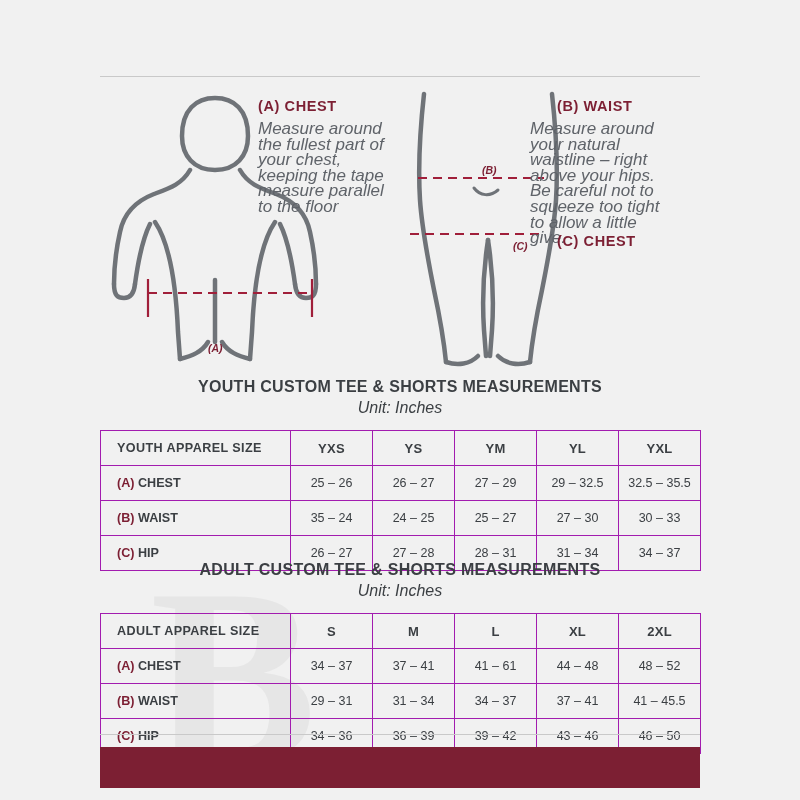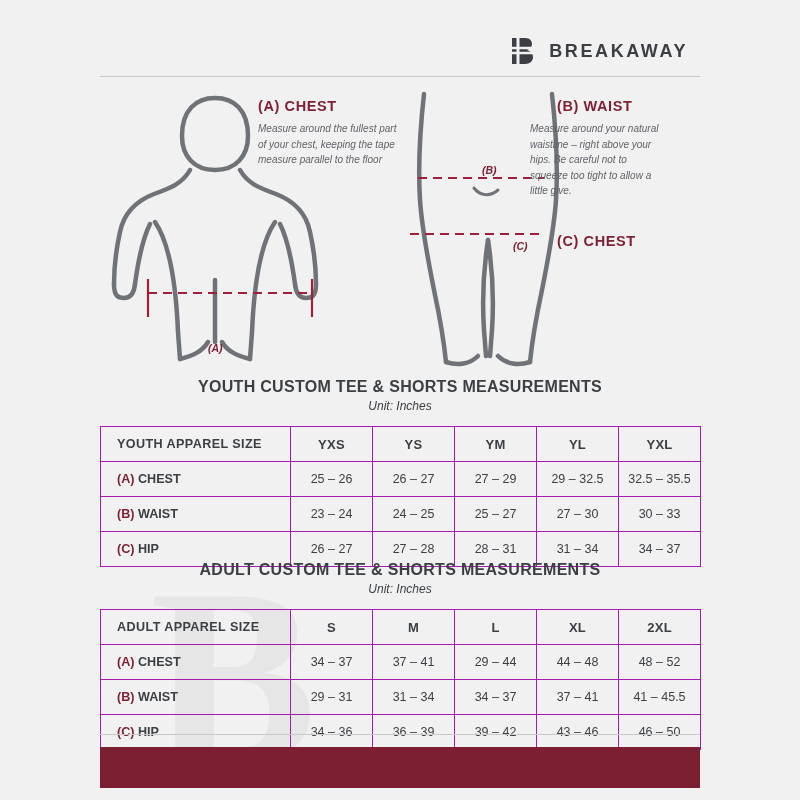--- a/index.html
+++ b/index.html
@@ -92,21 +92,21 @@
   }
   .callout-title {
     font-size: 14.5px;
     font-weight: bold;
     letter-spacing: 0.6px;
     color: #7c1f33;
     position: absolute;
   }
   .callout-body {
     position: absolute;
-    font-size: 10px;
+    font-size: 17px;
     line-height: 15.6px;
     font-style: italic;
     color: #5f6369;
   }
   .tag {
     position: absolute;
     font-size: 10.5px;
     font-weight: bold;
     font-style: italic;
     color: #7c1f33;
@@ -120,21 +120,21 @@
   }
   .sec-title {
     text-align: center;
     font-size: 16px;
     font-weight: bold;
     letter-spacing: 0.3px;
     color: #3b3f43;
   }
   .sec-unit {
     text-align: center;
-    font-size: 12px;
+    font-size: 16px;
     font-style: italic;
     color: #3b3f43;
     margin-top: 3px;
   }
   table.size {
     margin-top: 13px;
     width: 600px;
     border-collapse: collapse;
     table-layout: fixed;
   }
@@ -193,31 +193,20 @@
 </style>
 </head>
 <body>
 
 <div class="page">
   <div class="sheet">
 
     <div class="watermark">B</div>
 
     <div class="header">
-      <div class="brand-wrap">
-        <div class="brand-mark">
-          <svg width="26" height="30" viewBox="0 0 26 30" aria-hidden="true">
-            <path d="M3 2 H16 C21 2 23 5 23 8 C23 11 21 13 18 14 C21 15 24 17 24 21 C24 25 21 28 16 28 H3 Z" fill="#3b3f43"></path>
-            <path d="M9 0 L9 30" stroke="#f1f1f1" stroke-width="3"></path>
-            <path d="M0 12 L26 12" stroke="#f1f1f1" stroke-width="2.5"></path>
-            <path d="M0 17 L26 17" stroke="#f1f1f1" stroke-width="2.5"></path>
-          </svg>
-        </div>
-        <div class="brand-name">BREAKAWAY</div>
-      </div>
       <div class="hdr-rule"></div>
     </div>
 
     <div class="illus">
 
       <svg style="position:absolute; left:110px; top:4px;" width="210" height="285" viewBox="0 0 210 285">
         <g fill="none" stroke="#6f7378" stroke-width="4.5" stroke-linecap="round" stroke-linejoin="round">
           <path d="M72 52 C72 26 86 14 105 14 C124 14 138 26 138 52 C138 72 126 86 105 86 C84 86 72 72 72 52 Z"></path>
           <path d="M80 86 C72 100 60 104 44 110 C26 117 14 128 10 148 C6 166 4 186 4 200"></path>
           <path d="M130 86 C138 100 150 104 166 110 C184 117 196 128 200 148 C204 166 206 186 206 200"></path>
@@ -297,21 +286,21 @@
           <tr>
             <td class="rowhead"><span class="lbl">(A)</span> <span class="rname">CHEST</span></td>
             <td>25 – 26</td>
             <td>26 – 27</td>
             <td>27 – 29</td>
             <td>29 – 32.5</td>
             <td>32.5 – 35.5</td>
           </tr>
           <tr>
             <td class="rowhead"><span class="lbl">(B)</span> <span class="rname">WAIST</span></td>
-            <td>23 – 24</td>
+            <td>35 – 24</td>
             <td>24 – 25</td>
             <td>25 – 27</td>
             <td>27 – 30</td>
             <td>30 – 33</td>
           </tr>
           <tr>
             <td class="rowhead"><span class="lbl">(C)</span> <span class="rname">HIP</span></td>
             <td>26 – 27</td>
             <td>27 – 28</td>
             <td>28 – 31</td>
@@ -342,21 +331,21 @@
             <th>L</th>
             <th>XL</th>
             <th>2XL</th>
           </tr>
         </thead>
         <tbody>
           <tr>
             <td class="rowhead"><span class="lbl">(A)</span> <span class="rname">CHEST</span></td>
             <td>34 – 37</td>
             <td>37 – 41</td>
-            <td>29 – 44</td>
+            <td>41 – 61</td>
             <td>44 – 48</td>
             <td>48 – 52</td>
           </tr>
           <tr>
             <td class="rowhead"><span class="lbl">(B)</span> <span class="rname">WAIST</span></td>
             <td>29 – 31</td>
             <td>31 – 34</td>
             <td>34 – 37</td>
             <td>37 – 41</td>
             <td>41 – 45.5</td>

